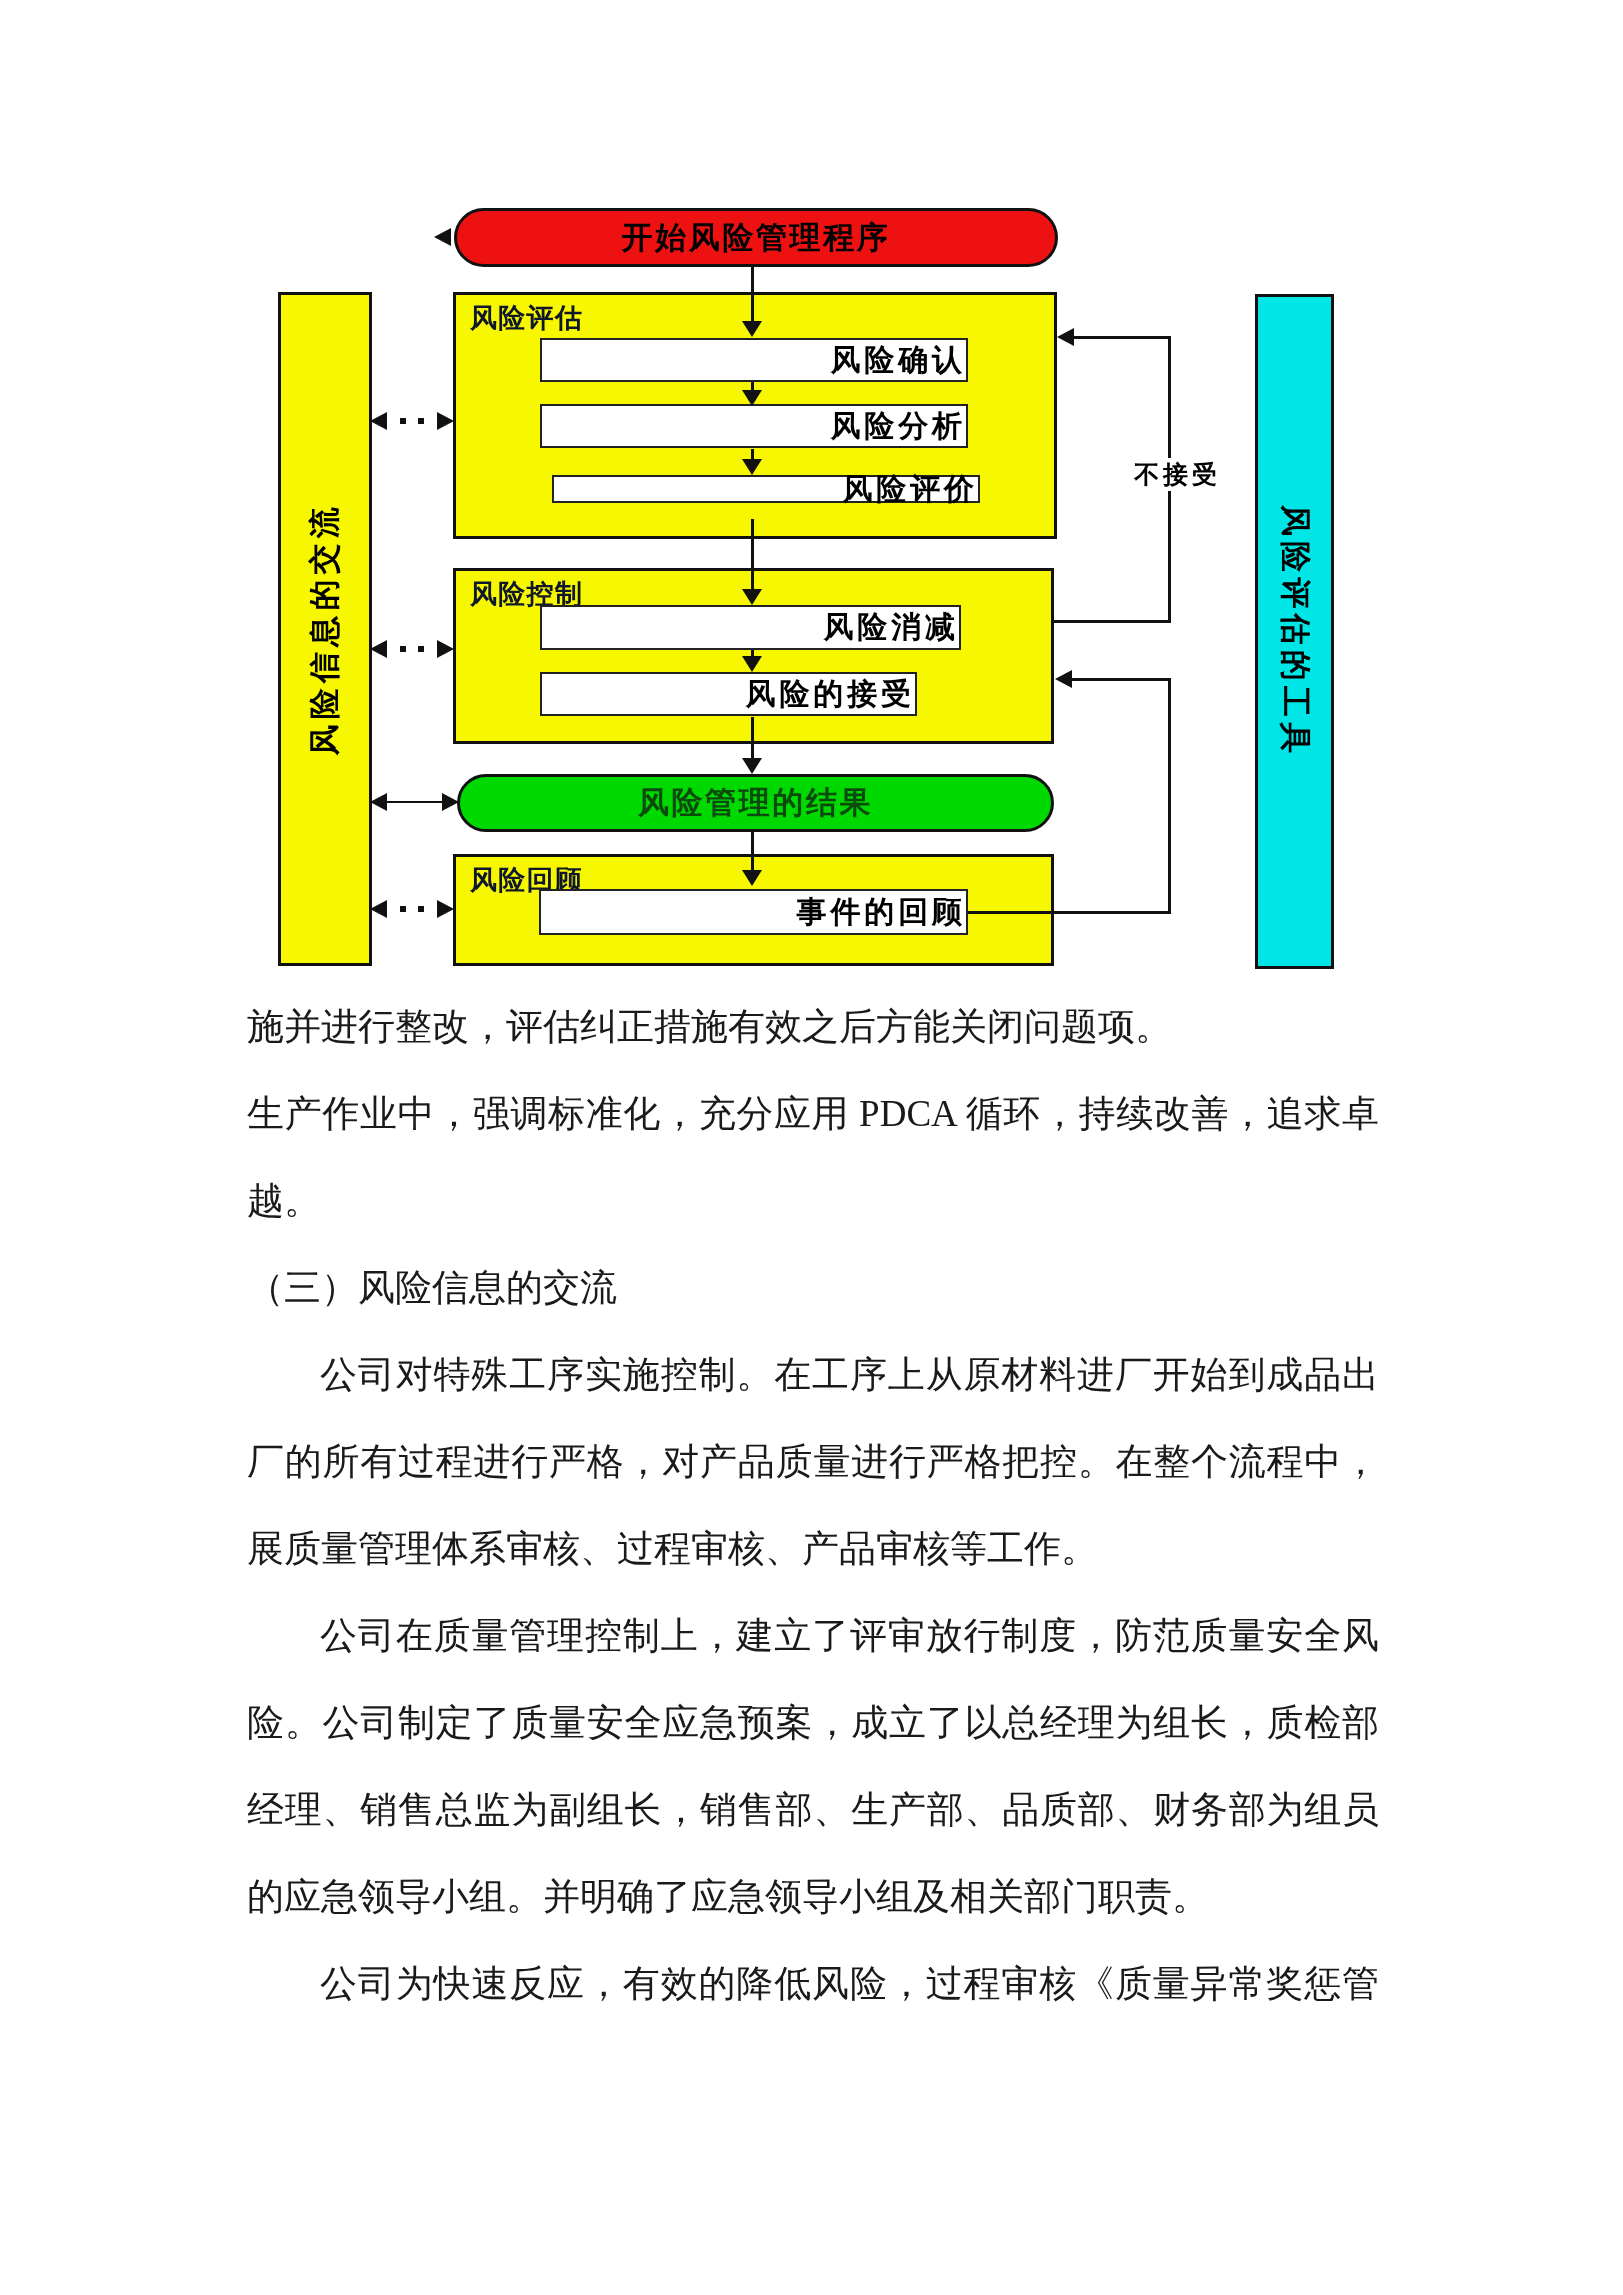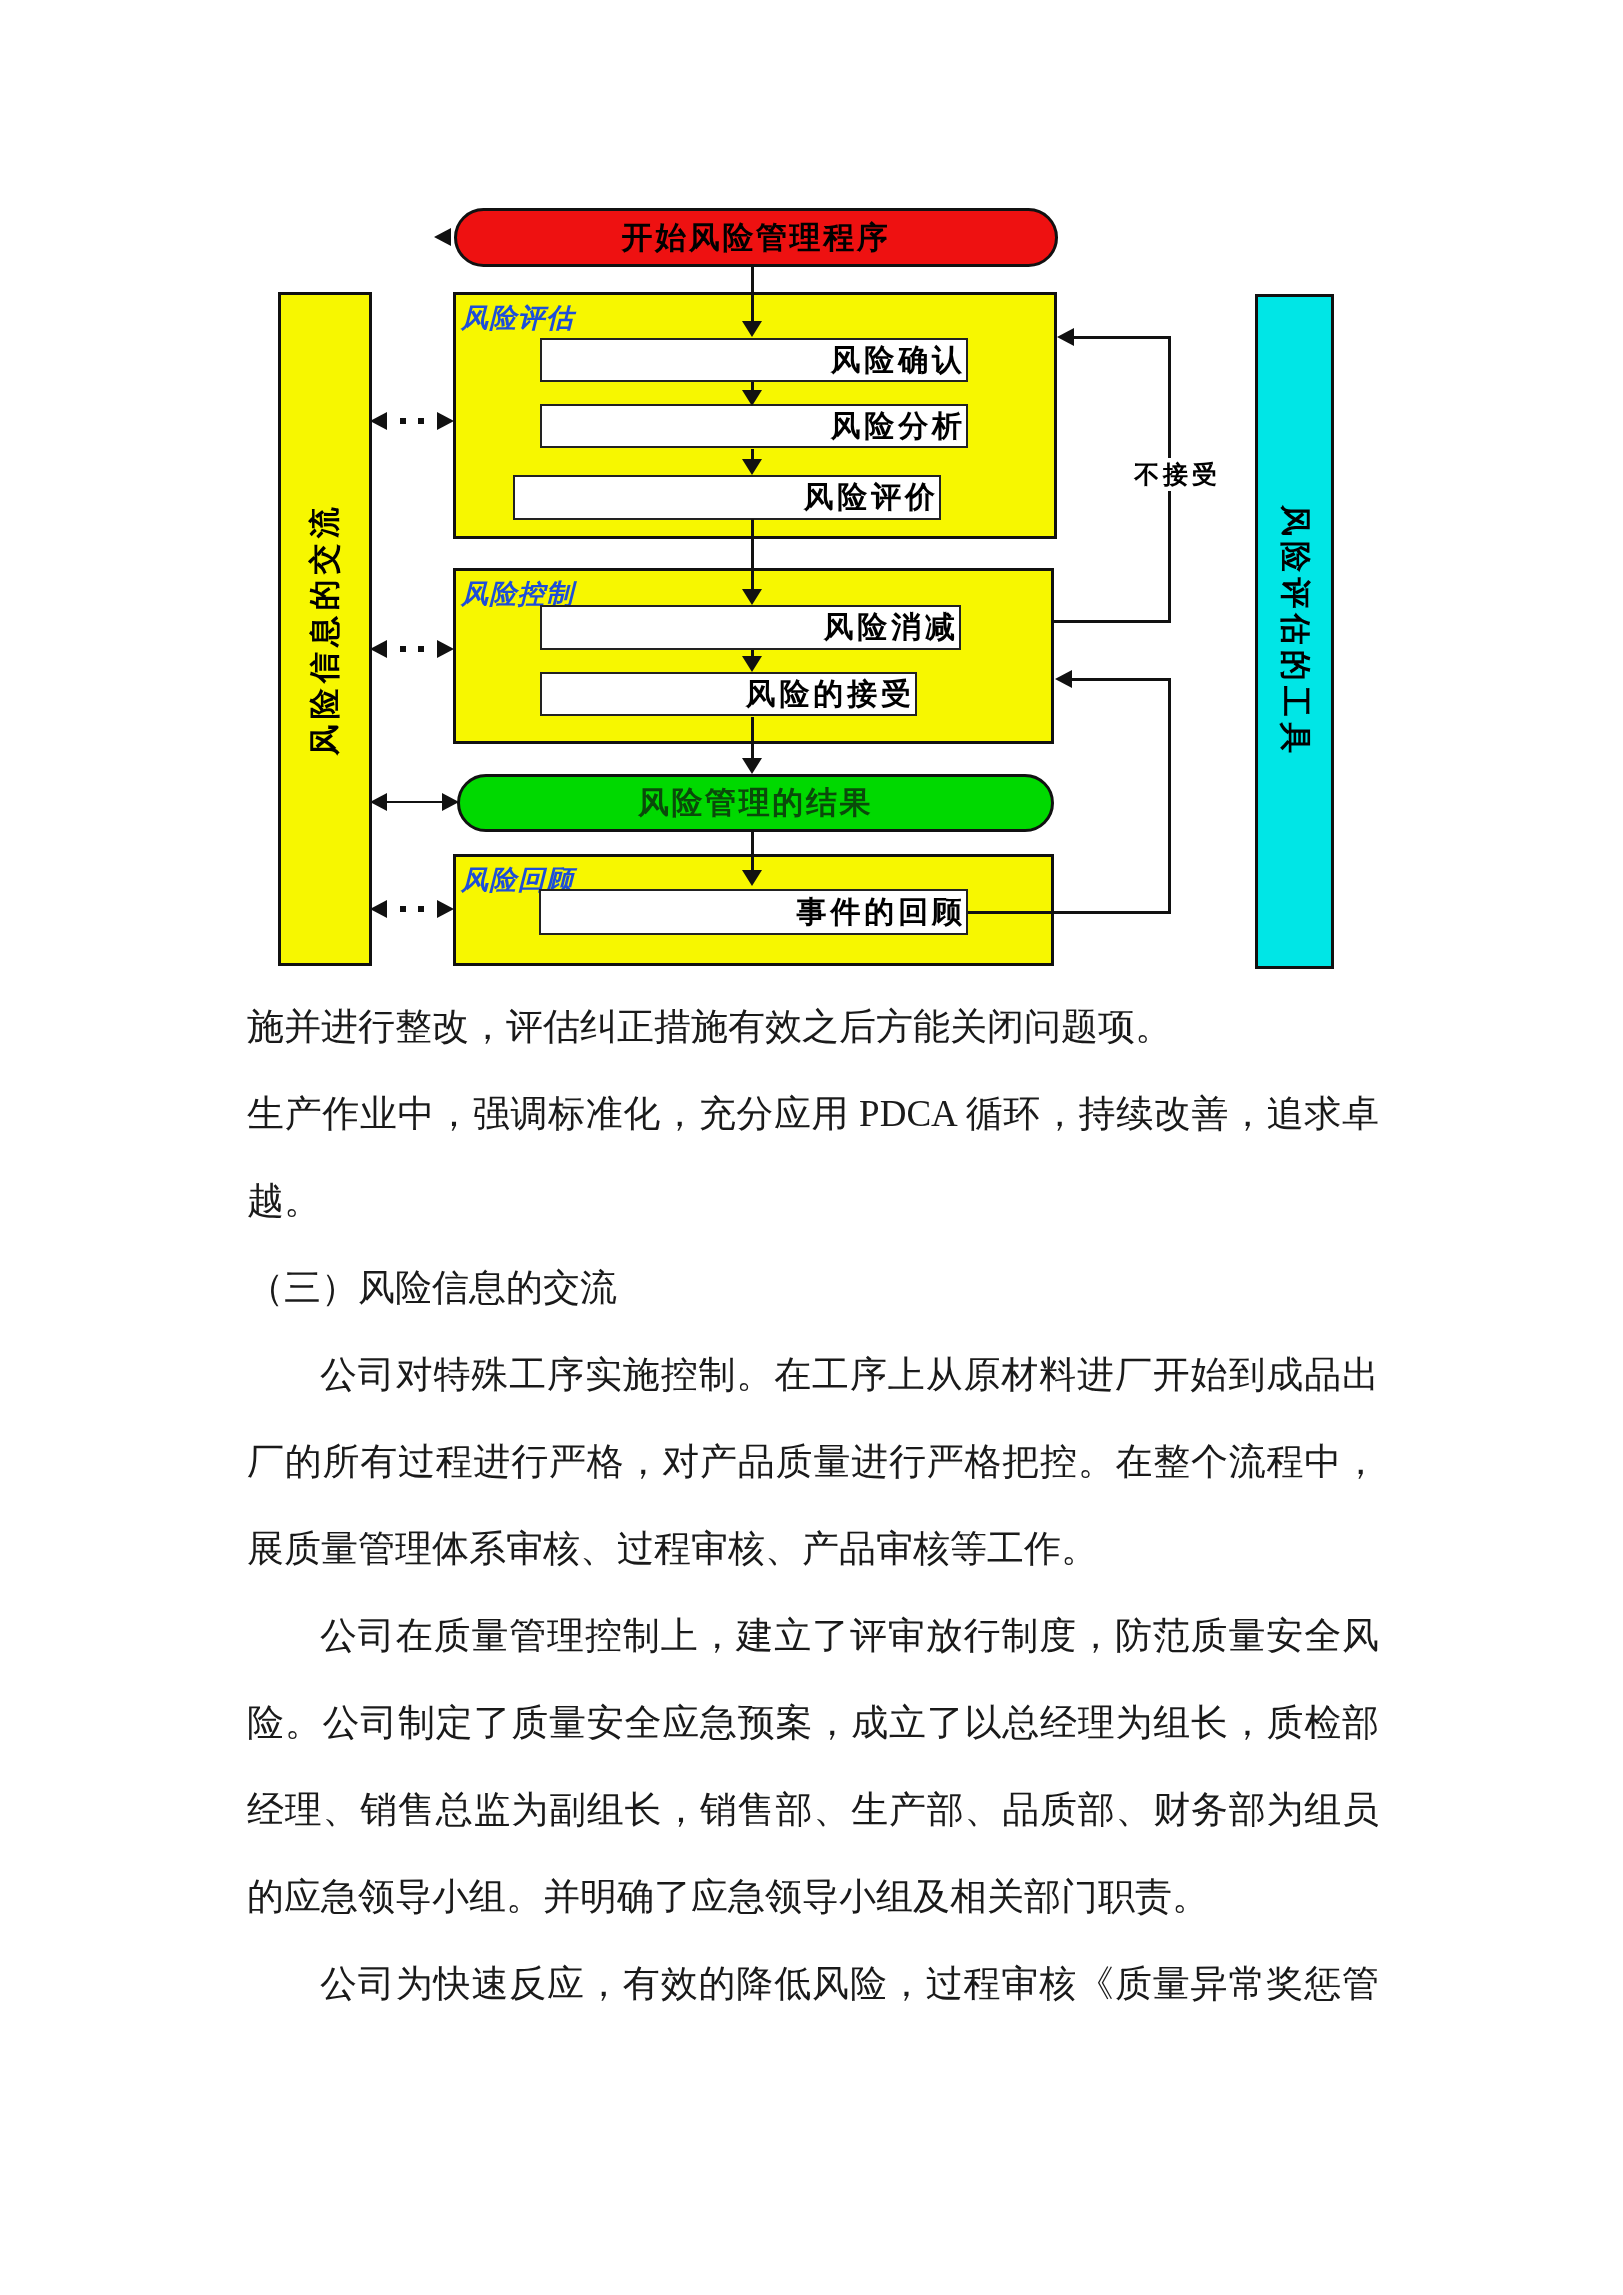--- a/index.html
+++ b/index.html
@@ -12,21 +12,21 @@
   }
   
   .node{position:absolute;box-sizing:border-box;display:flex;align-items:center;justify-content:center;text-align:center;}
   .capsule{border:3.3px solid var(--ink);border-radius:31px;font-weight:bold;font-size:31px;letter-spacing:2.6px;}
   .start{left:454px;top:208px;width:604px;height:59px;background:var(--red);color:#000;}
   .result{left:457px;top:774px;width:597px;height:58px;background:var(--green);color:var(--result-ink);}
   .section{position:absolute;box-sizing:border-box;background:var(--yellow);border:3.3px solid var(--ink);}
   .sec-assess{left:453px;top:292px;width:604px;height:247px;}
   .sec-control{left:453px;top:568px;width:601px;height:176px;}
   .sec-review{left:453px;top:854px;width:601px;height:112px;}
-  .sec-label{position:absolute;left:5px;top:5.2px;font-weight:bold;font-size:27px;color:#1d4ed8;letter-spacing:1.3px;font-style:italic;}
+  .sec-label{position:absolute;left:14px;top:5.2px;font-weight:bold;font-size:27px;color:#0f172a;letter-spacing:1.3px;}
   .step{position:absolute;box-sizing:border-box;background:var(--white);border:2.6px solid #222;
         display:flex;align-items:center;justify-content:flex-end;font-weight:bold;font-size:30px;color:#000;letter-spacing:3.9px;}
   .bar{position:absolute;box-sizing:border-box;display:flex;align-items:center;justify-content:center;border:3.3px solid var(--ink);}
   .bar-left{left:278px;top:292px;width:94px;height:674px;background:var(--yellow);}
   .bar-right{left:1255px;top:294px;width:79px;height:675px;background:var(--cyan);}
   .vtext{writing-mode:vertical-rl;text-orientation:sideways;font-weight:bold;font-size:31px;color:#000;letter-spacing:5.2px;}
   .vtext.ccw{transform:rotate(180deg);}
   
   .vl{position:absolute;width:2.6px;background:var(--line);}
   .hl{position:absolute;height:2.6px;background:var(--line);}
@@ -74,21 +74,21 @@
 
     <div class="section sec-assess">
       <span class="sec-label">风险评估</span>
     </div>
     <div class="step" style="left:540px;top:338px;width:428px;height:44px;">
       <span>风险确认</span>
     </div>
     <div class="step" style="left:540px;top:404px;width:428px;height:44px;">
       <span>风险分析</span>
     </div>
-    <div class="step" style="left:513px;top:475px;width:428px;height:45px;padding-left:17px;">
+    <div class="step" style="left:552px;top:475px;width:428px;height:28px;padding-left:17px;">
       <span>风险评价</span>
     </div>
 
     <div class="section sec-control">
       <span class="sec-label">风险控制</span>
     </div>
     <div class="step" style="left:540px;top:605px;width:421px;height:45px;">
       <span>风险消减</span>
     </div>
     <div class="step" style="left:540px;top:672px;width:377px;height:44px;">

